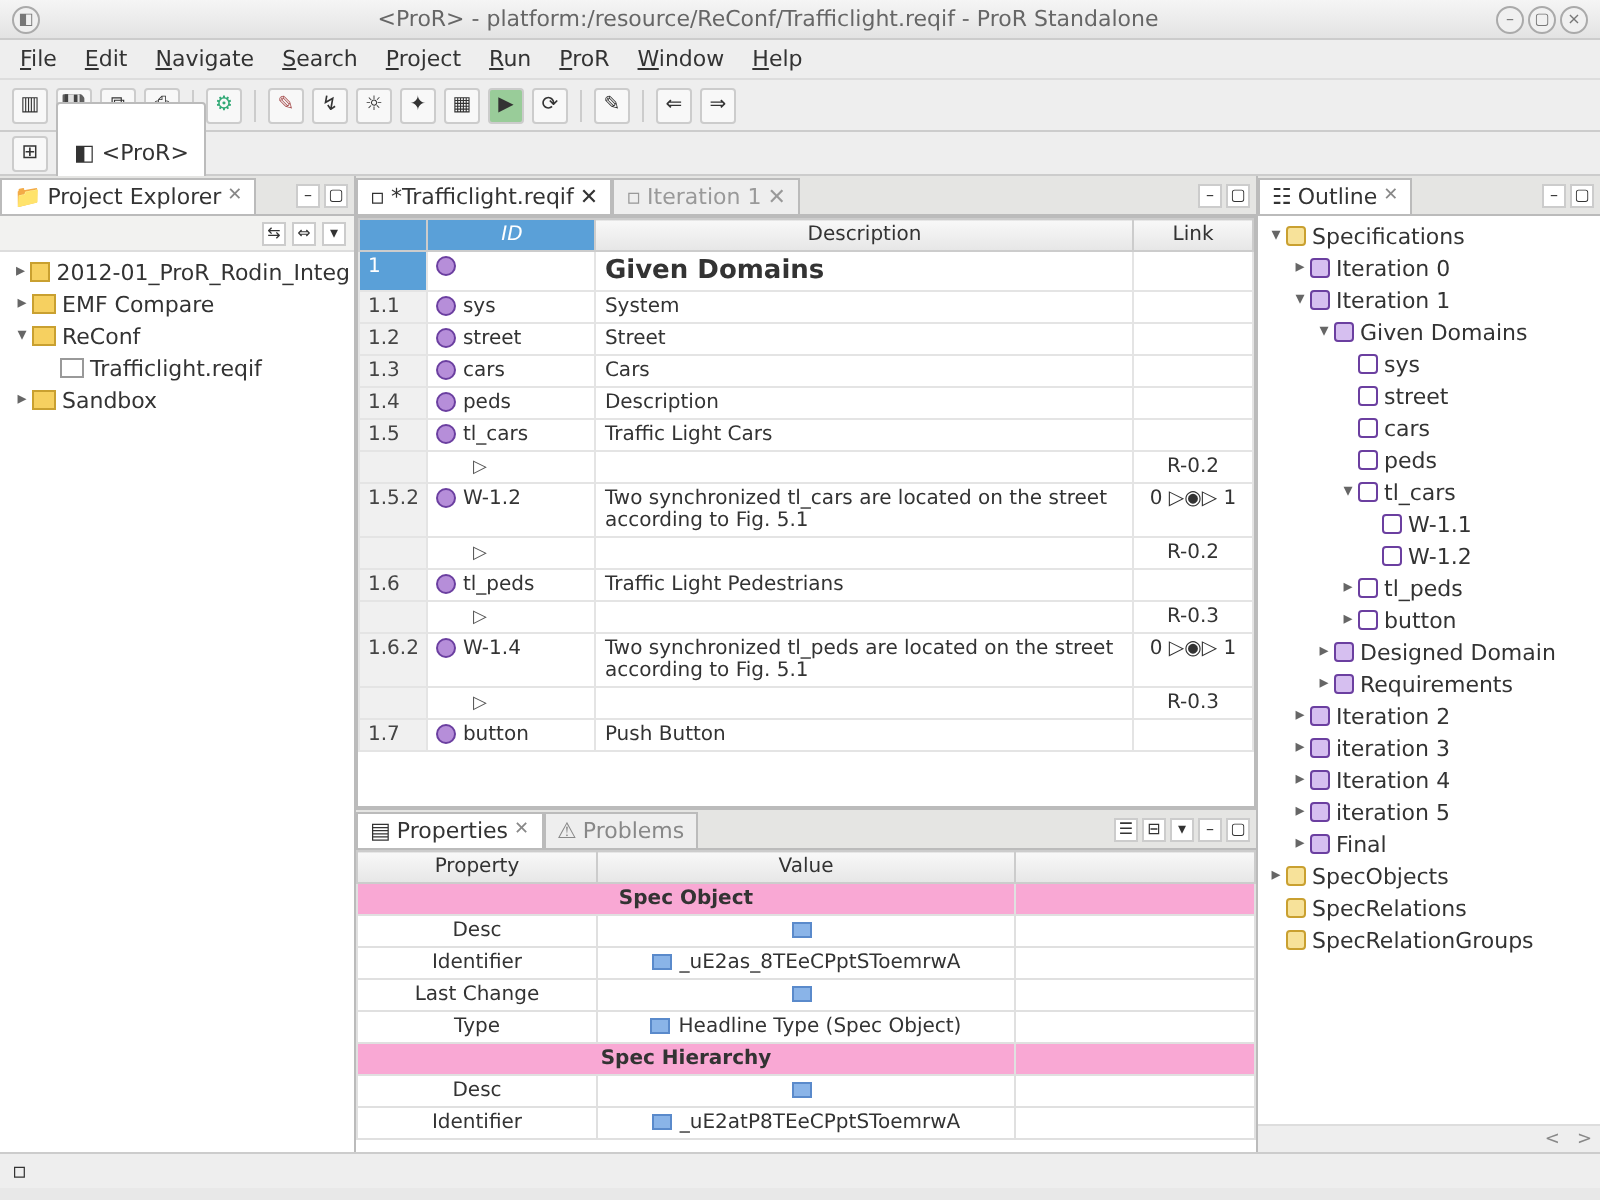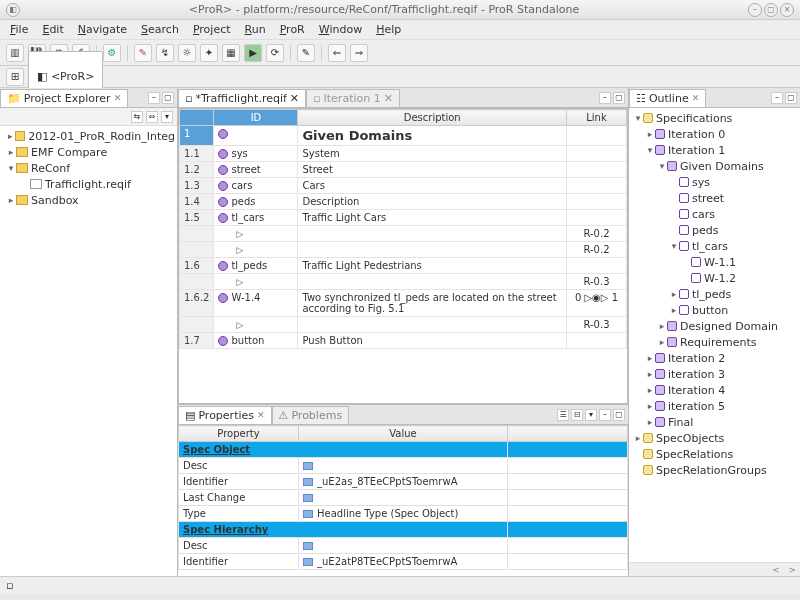--- a/index.html
+++ b/index.html
@@ -42,25 +42,25 @@
 .spectable th.sel { background: #5aa0d8; color: #fff; }
 .spectable td { border: 1px solid #e4e4e4; padding: 2px 4px; font-size: 10px; vertical-align: top; }
 .spectable tr.selrow td:first-child { background: #5aa0d8; color: #fff; }
 .rownum { background: #f0f0f0; width: 32px; text-align: left; color: #444; }
 .idcell { width: 80px; }
 .linkcell { width: 58px; font-size: 9px; text-align: center; white-space: nowrap; }
 .idico { display: inline-block; width: 10px; height: 10px; border: 1px solid #6b3fa0; border-radius: 5px; background: #b68ed9; margin-right: 3px; vertical-align: middle; }
 .headline { font-weight: bold; font-size: 13px; }
 .playico { display: inline-block; font-size: 9px; color: #555; }
 .bottom { height: 172px; border-top: 1px solid #bbb; display: flex; flex-direction: column; background: #f2f2f0; }
-.propbody { flex: 1; background: #fff; overflow: auto; }
+.propbody { flex: 1; background: #fff; overflow: auto; text-align: center; }
 .propbody table { border-collapse: collapse; width: 100%; }
 .propbody th { background: linear-gradient(#f8f8f8,#e6e6e6); border: 1px solid #ccc; font-weight: normal; padding: 2px 4px; font-size: 10px; }
 .propbody td { border: 1px solid #e0e0e0; padding: 2px 4px; font-size: 10px; }
-.grouprow td { background: #0ea5e9; font-weight: bold; text-decoration: underline; }
+.grouprow td { background: #f9a8d4; font-weight: bold; }
 .propicon { display: inline-block; width: 10px; height: 8px; background: #8ab4e8; border: 1px solid #5a8acb; margin-right: 4px; vertical-align: middle; }
 .rightcol { width: 172px; border-left: 1px solid #bbb; display: flex; flex-direction: column; background: #f2f2f0; }
 .outbody { flex: 1; background: #fff; overflow: auto; padding: 2px; }
 .oicon { display: inline-block; width: 10px; height: 10px; border: 1px solid; border-radius: 2px; margin-right: 3px; vertical-align: middle; }
 .ospec { border-color: #c9a030; background: #f7e29a; }
 .oiter { border-color: #6b3fa0; background: #d6bff0; }
 .oobj { border-color: #6b3fa0; background: #fff; }
 .status { height: 18px; background: #eee; border-top: 1px solid #ccc; display: flex; align-items: center; padding: 0 6px; }
 .scrollhint { height: 14px; background: #eee; border-top: 1px solid #ddd; display: flex; align-items: center; justify-content: flex-end; padding: 0 4px; font-size: 9px; color: #888; }
 </style>
@@ -186,21 +186,21 @@
       <div class="vicons">
         <span class="vicn">–</span>
         <span class="vicn">▢</span>
       </div>
     </div>
     <div class="spectable" style="height:296px">
       <table id="spectbl">
           <thead>
             <tr id="spechdr">
               <th class="sel" style="width: 34px;"></th>
-              <th class="sel" style="width: 84px;">ID</th>
+              <th class="sel" style="width: 84px; font-style: italic;">ID</th>
               <th>Description</th>
               <th style="width: 60px;">Link</th>
             </tr>
           </thead>
           <tbody id="specbody">
             <tr class="selrow">
               <td class="rownum">1</td>
               <td class="idcell"><span class="idico"></span></td>
               <td><span class="headline">Given Domains</span></td>
               <td class="linkcell"></td>
@@ -233,20 +233,26 @@
               <td class="rownum">1.5</td>
               <td class="idcell"><span class="idico"></span>tl_cars</td>
               <td>Traffic Light Cars</td>
               <td class="linkcell"></td>
             </tr>
             <tr>
               <td class="rownum"></td>
               <td class="idcell"><span class="playico" style="margin-left:18px">▷</span></td>
               <td></td>
               <td class="linkcell">R-0.2</td>
+            </tr>
+            <tr>
+              <td class="rownum">1.5.2</td>
+              <td class="idcell"><span class="idico"></span>W-1.2</td>
+              <td>Two synchronized tl_cars are located on the street according to Fig. 5.1</td>
+              <td class="linkcell">0 ▷◉▷ 1</td>
             </tr>
             <tr>
               <td class="rownum"></td>
               <td class="idcell"><span class="playico" style="margin-left:18px">▷</span></td>
               <td></td>
               <td class="linkcell">R-0.2</td>
             </tr>
             <tr>
               <td class="rownum">1.6</td>
               <td class="idcell"><span class="idico"></span>tl_peds</td>

